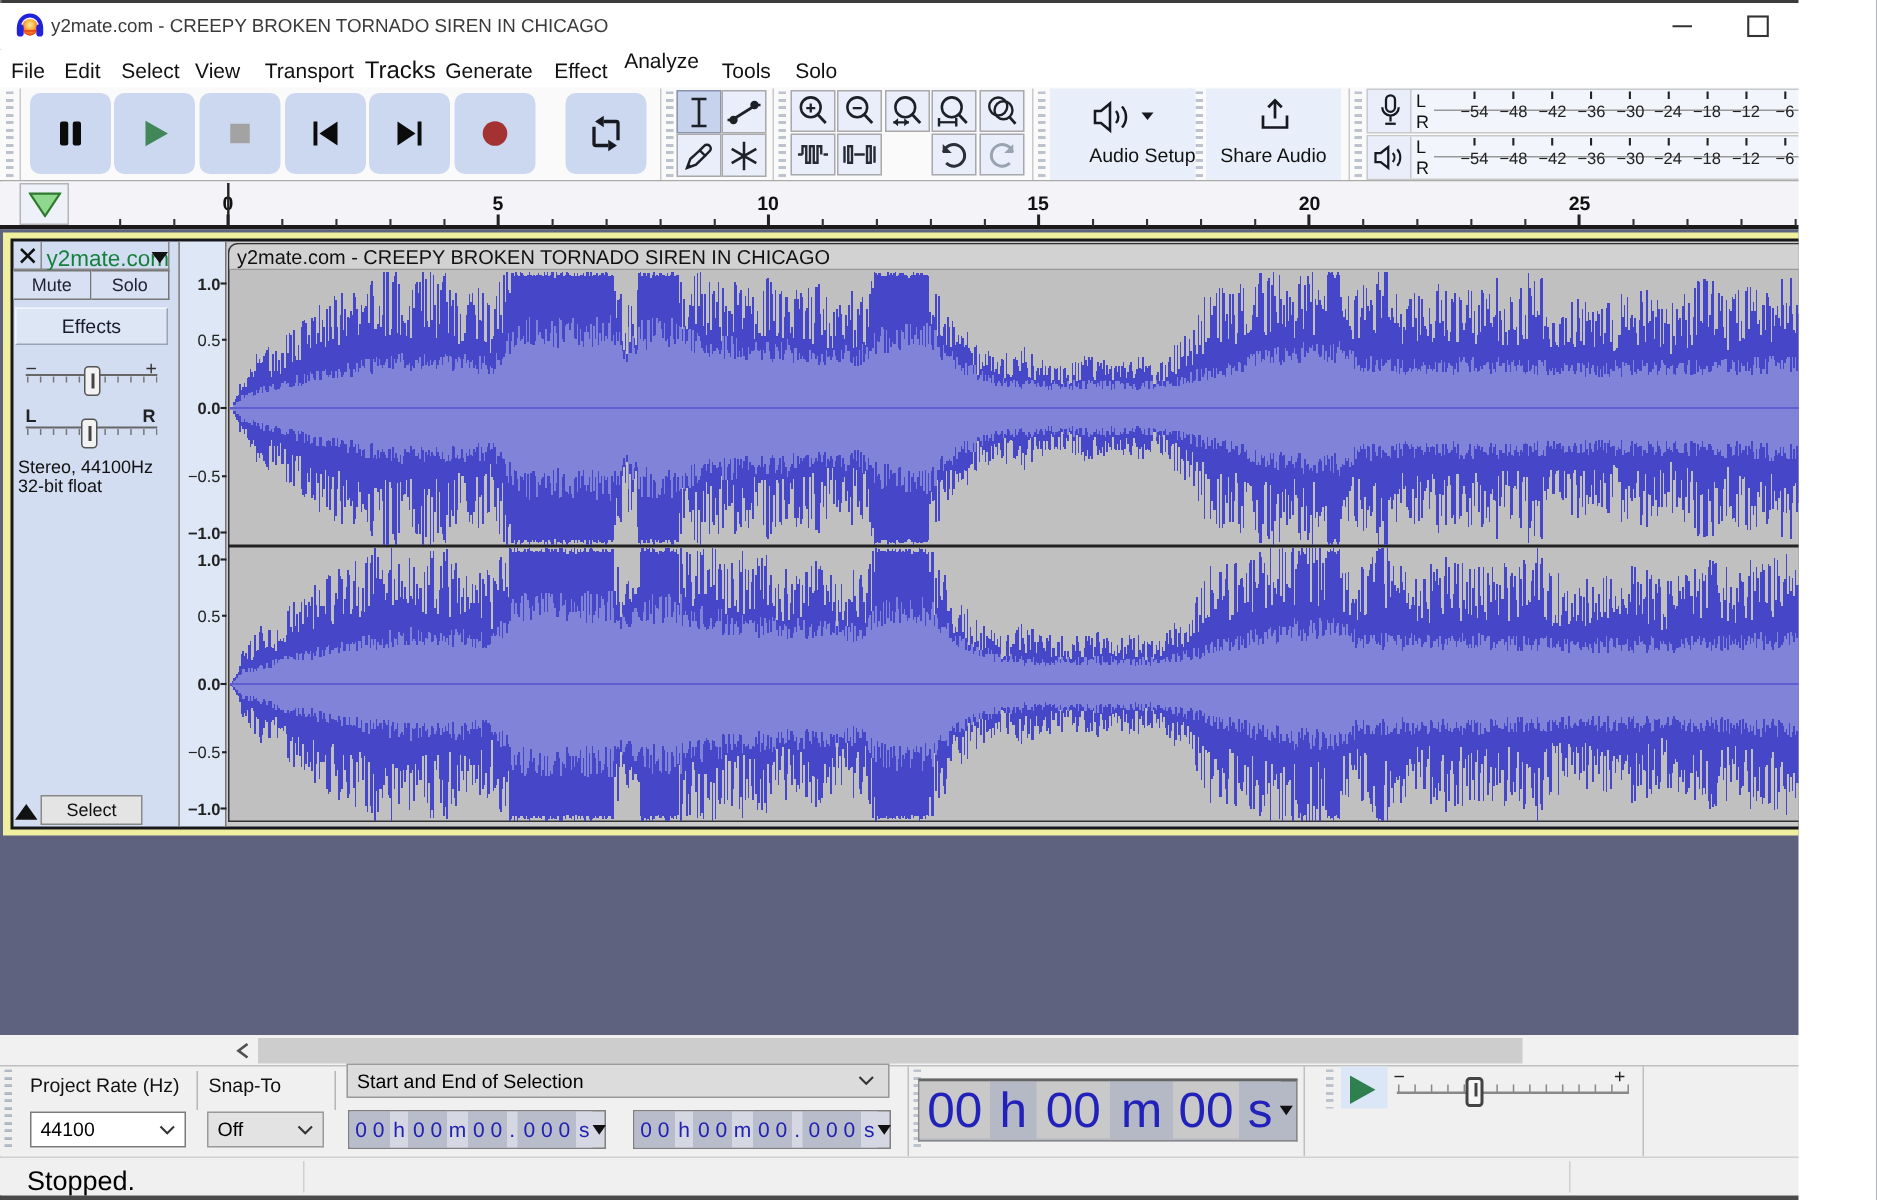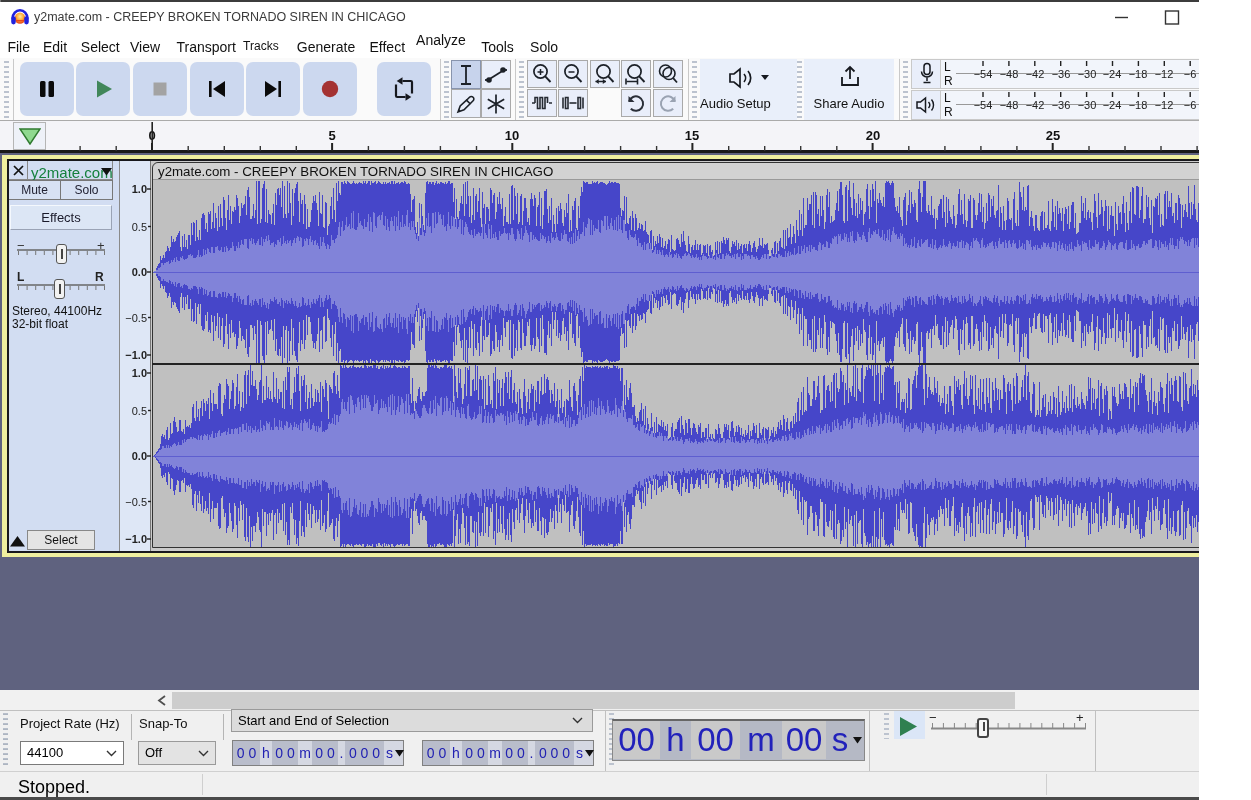--- a/index.html
+++ b/index.html
@@ -33,21 +33,21 @@
       <path d="M7 15.5h13" stroke="#333" stroke-width="1.4"></path>
       <rect x="57.5" y="9" width="13" height="13" fill="none" stroke="#333" stroke-width="1.4"></rect>
       <path d="M109 9.5l13 13M122 9.5l-13 13" stroke="#333" stroke-width="1.4"></path>
     </svg>
 <div class="abs" style="left:0;top:33px;width:1251px;height:25px;background:#fff"></div>
 <div class="abs" style="left:7.4px;top:38.5px;font-size:14px;color:#111">File</div>
 <div class="abs" style="left:42.9px;top:38.5px;font-size:14px;color:#111">Edit</div>
 <div class="abs" style="left:80.8px;top:38.5px;font-size:14px;color:#111">Select</div>
 <div class="abs" style="left:130px;top:38.5px;font-size:14px;color:#111">View</div>
 <div class="abs" style="left:176.5px;top:38.5px;font-size:14px;color:#111">Transport</div>
-<div class="abs" style="left:243.1px;top:38.5px;font-size:12px;color:#111">Tracks</div>
+<div class="abs" style="left:243.1px;top:38.5px;font-size:16px;color:#111">Tracks</div>
 <div class="abs" style="left:296.8px;top:38.5px;font-size:14px;color:#111">Generate</div>
 <div class="abs" style="left:369.5px;top:38.5px;font-size:14px;color:#111">Effect</div>
 <div class="abs" style="left:416.1px;top:32px;font-size:14px;color:#111">Analyze</div>
 <div class="abs" style="left:481.2px;top:38.5px;font-size:14px;color:#111">Tools</div>
 <div class="abs" style="left:530.1px;top:38.5px;font-size:14px;color:#111">Solo</div>
 <div class="abs" style="left:0;top:58px;width:1251px;height:63px;background:#fafafa;border-bottom:1px solid #aaa"></div>
 <div class="abs" style="left:4px;top:61px;width:5px;height:57px;background:repeating-linear-gradient(to bottom,#bcc3cf 0,#bcc3cf 2px,transparent 2px,transparent 5px)"></div>
 <div class="abs" style="left:444px;top:61px;width:5px;height:57px;background:repeating-linear-gradient(to bottom,#bcc3cf 0,#bcc3cf 2px,transparent 2px,transparent 5px)"></div>
 <div class="abs" style="left:519px;top:61px;width:5px;height:57px;background:repeating-linear-gradient(to bottom,#bcc3cf 0,#bcc3cf 2px,transparent 2px,transparent 5px)"></div>
 <div class="abs" style="left:692px;top:61px;width:5px;height:57px;background:repeating-linear-gradient(to bottom,#bcc3cf 0,#bcc3cf 2px,transparent 2px,transparent 5px)"></div>
@@ -168,21 +168,21 @@
       <path d="M7 -1.5a7.2 7.2 0 1 0 -1.8 7.2" fill="none" stroke="#9aa3b2" stroke-width="2"></path>
       <path d="M7.5 -7v6h-6z" fill="#9aa3b2"></path>
     </svg>
 <div class="abs" style="left:700px;top:59px;width:97px;height:61px;background:#e9effa"></div>
 <svg class="abs" style="left:727px;top:66px" width="44" height="24" viewBox="0 0 44 24">
 <path d="M3 8h4l6-5v18l-6-5H3z" fill="none" stroke="#16191f" stroke-width="1.7"></path>
 <path d="M17 8a6 6 0 0 1 0 8" fill="none" stroke="#16191f" stroke-width="1.7"></path>
 <path d="M21 5a10.5 10.5 0 0 1 0 14" fill="none" stroke="#16191f" stroke-width="1.7"></path>
 <path d="M34 9l4 5 4-5z" fill="#16191f"></path>
     </svg>
-<div class="abs" style="left:700px;top:96px;width:97px;text-align:left;font-size:13px;color:#111">Audio Setup</div>
+<div class="abs" style="left:700px;top:96px;width:97px;text-align:right;font-size:13px;color:#111">Audio Setup</div>
 <div class="abs" style="left:804px;top:59px;width:90px;height:61px;background:#e9effa"></div>
 <svg class="abs" style="left:837px;top:64px" width="26" height="26" viewBox="0 0 26 26">
 <path d="M5 13v8h16v-8" fill="none" stroke="#16191f" stroke-width="1.8"></path>
 <path d="M13 3v12" stroke="#16191f" stroke-width="1.8"></path>
 <path d="M8.5 7.5L13 3l4.5 4.5" fill="none" stroke="#16191f" stroke-width="1.8"></path>
     </svg>
 <div class="abs" style="left:804px;top:96px;width:90px;text-align:center;font-size:13px;color:#111">Share Audio</div>
 <div class="abs" style="left:911px;top:59px;width:332px;height:30px;background:#f2f5fb;border:1px solid #c9c9c9"></div>
 <div class="abs" style="left:911px;top:90px;width:332px;height:30px;background:#f2f5fb;border:1px solid #c9c9c9"></div>
 <div class="abs" style="left:912px;top:60px;width:29px;height:28px;background:#e9eefa;border-right:1px solid #c9c9c9"></div>

